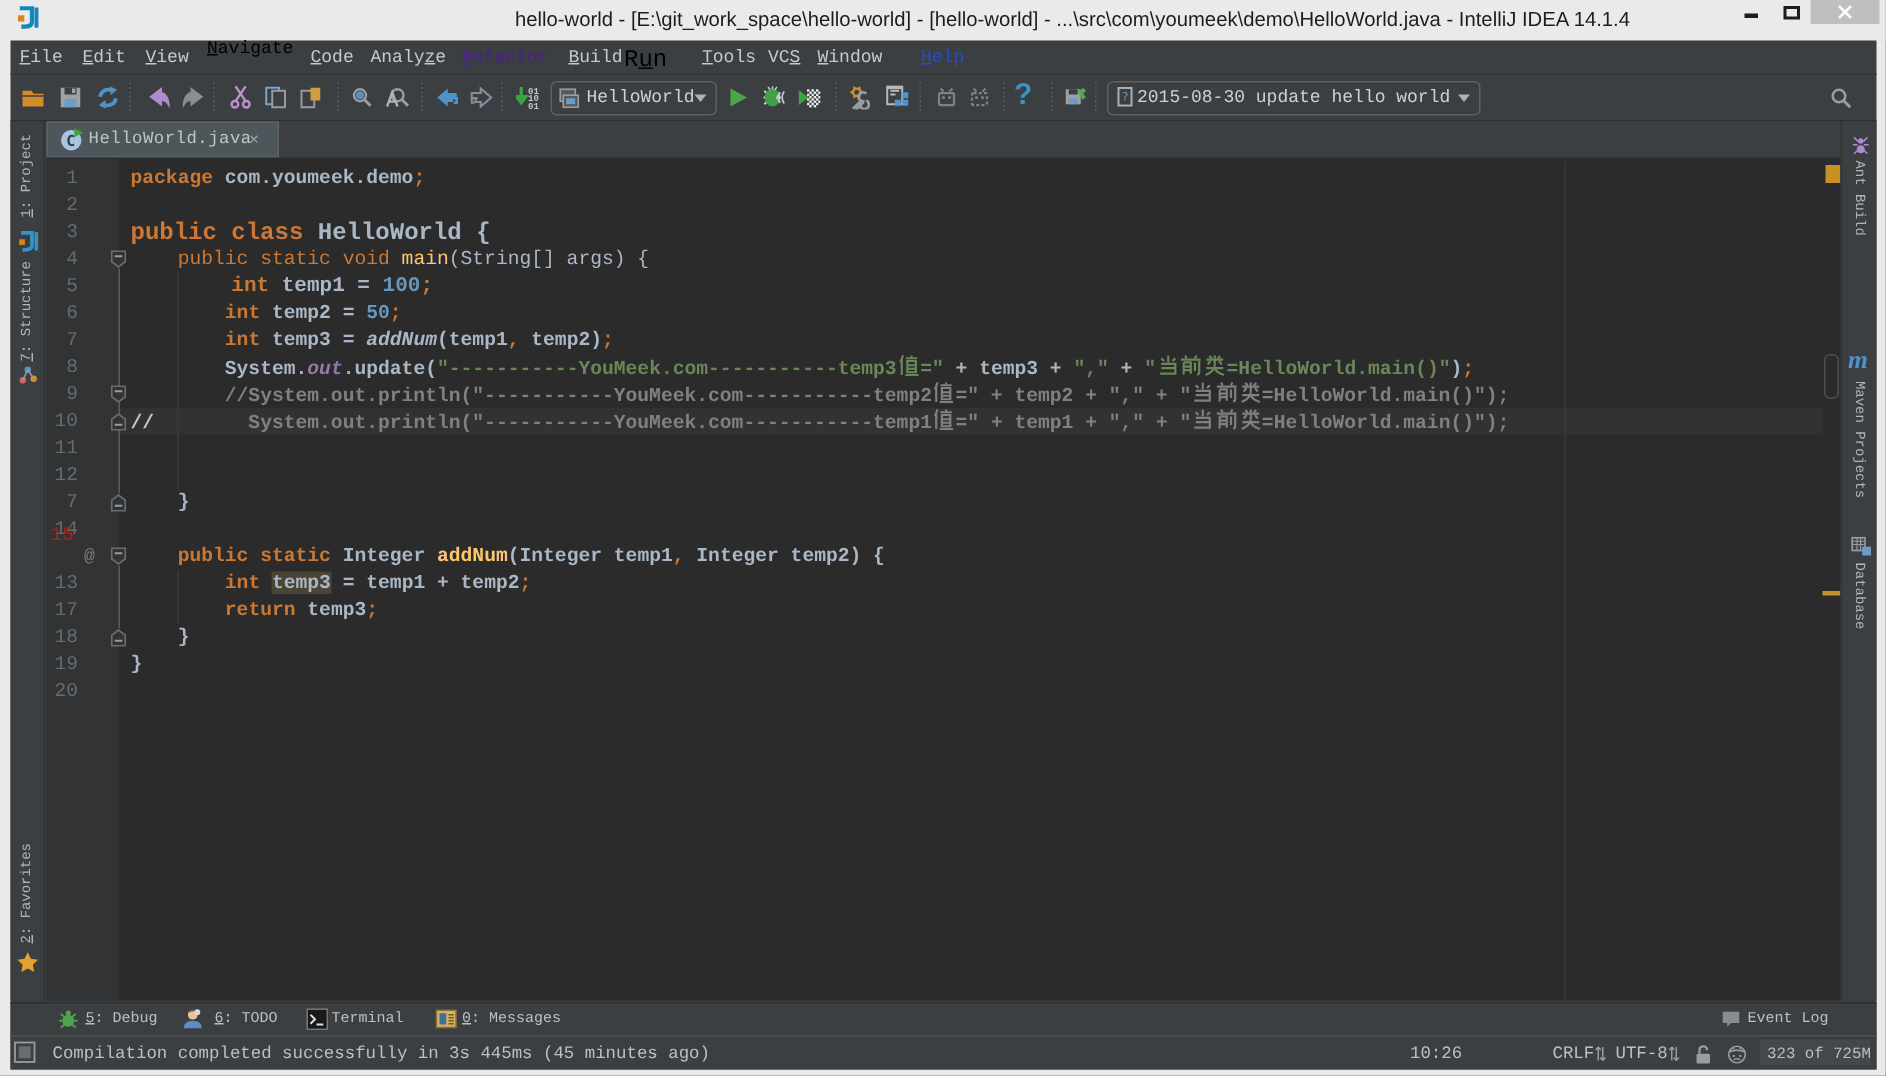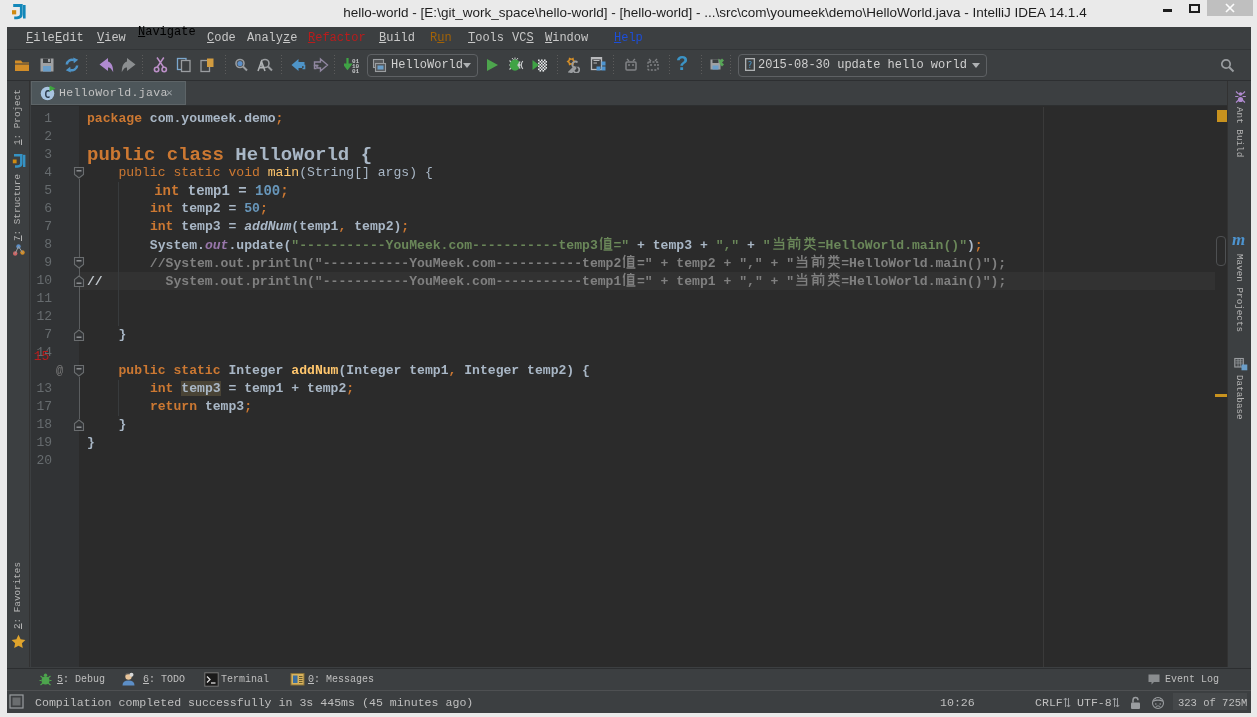--- a/index.html
+++ b/index.html
@@ -38,29 +38,29 @@
     <rect x="12" y="2" height="13.5" width="2.6" fill="#1287b9"></rect>
   </svg>
 <div class="a" style="left:334px;top:5px;width:762px;text-align:center;white-space:nowrap;font-family:'Liberation Sans',sans-serif;font-size:13.5px;color:#1d1d1d">hello-world - [E:\git_work_space\hello-world] - [hello-world] - ...\src\com\youmeek\demo\HelloWorld.java - IntelliJ IDEA 14.1.4</div>
 <div class="a" style="left:1163px;top:9px;width:9px;height:3px;background:#1d1d1d"></div>
 <div class="a" style="left:1189px;top:4px;width:11px;height:9px;border:2px solid #1d1d1d"></div>
 <div class="a" style="left:1207px;top:0;width:46px;height:16px;background:#bfbfbf"></div>
 <svg class="a" style="left:1225px;top:3px" width="10" height="10" viewBox="0 0 10 10">
     <path d="M1 1 L9 9 M9 1 L1 9" stroke="#fcfcfc" stroke-width="1.7"></path>
   </svg>
 <div class="a" style="left:7px;top:27px;width:1244px;height:686px;background:#3c3f41"></div>
-<div class="a" style="left:26px;top:31px;font-size:12px;color:#c8c8c8;white-space:pre"><u>F</u>ile</div>
+<div class="a" style="left:13px;top:31px;font-size:12px;color:#c8c8c8;white-space:pre"><u>F</u>ile</div>
 <div class="a" style="left:55px;top:31px;font-size:12px;color:#c8c8c8;white-space:pre"><u>E</u>dit</div>
 <div class="a" style="left:97px;top:31px;font-size:12px;color:#c8c8c8;white-space:pre"><u>V</u>iew</div>
 <div class="a" style="left:138px;top:25px;font-size:12px;color:#000000;white-space:pre"><u>N</u>avigate</div>
 <div class="a" style="left:207px;top:31px;font-size:12px;color:#c8c8c8;white-space:pre"><u>C</u>ode</div>
 <div class="a" style="left:247px;top:31px;font-size:12px;color:#c8c8c8;white-space:pre">Analy<u>z</u>e</div>
-<div class="a" style="left:308px;top:31px;font-size:12px;color:#b91c1c;white-space:pre"><u>R</u>efactor</div>
+<div class="a" style="left:308px;top:31px;font-size:12px;color:#4c1d95;white-space:pre"><u>R</u>efactor</div>
 <div class="a" style="left:379px;top:31px;font-size:12px;color:#c8c8c8;white-space:pre"><u>B</u>uild</div>
-<div class="a" style="left:430px;top:31px;font-size:12px;color:#a16207;white-space:pre">R<u>u</u>n</div>
+<div class="a" style="left:416px;top:31px;font-size:16px;color:#000000;white-space:pre">R<u>u</u>n</div>
 <div class="a" style="left:468px;top:31px;font-size:12px;color:#c8c8c8;white-space:pre"><u>T</u>ools</div>
 <div class="a" style="left:512px;top:31px;font-size:12px;color:#c8c8c8;white-space:pre">VC<u>S</u></div>
 <div class="a" style="left:545px;top:31px;font-size:12px;color:#c8c8c8;white-space:pre"><u>W</u>indow</div>
 <div class="a" style="left:614px;top:31px;font-size:12px;color:#1d4ed8;white-space:pre"><u>H</u>elp</div>
 <div class="a" style="left:7px;top:49px;width:1244px;height:1px;background:#323537"></div>
 <svg class="a" style="left:14px;top:57px" width="16" height="16" viewBox="0 0 16 16">
     <path d="M1 3.5 H7 l1.5 2 H15 V14 H1 Z" fill="#d28d28"></path>
     <path d="M1 7 H15" stroke="#3c3f41" stroke-width="1"></path>
   </svg>
 <svg class="a" style="left:39px;top:57px" width="16" height="16" viewBox="0 0 16 16">
@@ -294,21 +294,21 @@
   </svg>
 <svg class="a" style="left:73px;top:364px" width="12" height="14" viewBox="0 0 12 14">
     <path d="M1.5 1.5 H10.5 V8.5 L6 12 L1.5 8.5 Z" fill="#313335" stroke="#6a6d6f" stroke-width="1.1"></path>
     <path d="M3.5 4.8 H8.5" stroke="#9a9da0" stroke-width="1.3"></path>
   </svg>
 <svg class="a" style="left:73px;top:418px" width="12" height="14" viewBox="0 0 12 14">
     <path d="M1.5 12.5 H10.5 V5.5 L6 2 L1.5 5.5 Z" fill="#313335" stroke="#6a6d6f" stroke-width="1.1"></path>
     <path d="M3.5 9.2 H8.5" stroke="#9a9da0" stroke-width="1.3"></path>
   </svg>
 <div class="a cl" style="left:87px;top:110px;height:18px;line-height:18px;white-space:pre;font-size:13.1px;font-weight:bold;color:#a9b7c6"><span class="kw">package</span><span class="d"> com.youmeek.demo</span><span class="kw">;</span></div>
-<div class="a cl" style="left:87px;top:146px;height:18px;line-height:18px;white-space:pre;font-size:19px;font-weight:bold;color:#a9b7c6"><span class="kw">public class </span><span class="d">HelloWorld {</span></div>
+<div class="a cl" style="left:87px;top:146px;height:18px;line-height:18px;white-space:pre;font-size:16px;font-weight:bold;color:#a9b7c6"><span class="kw">public class </span><span class="d">HelloWorld {</span></div>
 <div class="a cl" style="left:87px;top:164px;height:18px;line-height:18px;white-space:pre;font-size:13.1px;font-weight:normal;color:#a9b7c6"><span class="d">    </span><span class="kw">public static void </span><span class="md">main</span><span class="d">(String[] args) {</span></div>
 <div class="a cl" style="left:87px;top:182px;height:18px;line-height:18px;white-space:pre;font-size:14px;font-weight:bold;color:#a9b7c6"><span class="d">        </span><span class="kw">int</span><span class="d"> temp1 = </span><span class="num">100</span><span class="kw">;</span></div>
 <div class="a cl" style="left:87px;top:200px;height:18px;line-height:18px;white-space:pre;font-size:13.1px;font-weight:bold;color:#a9b7c6"><span class="d">        </span><span class="kw">int</span><span class="d"> temp2 = </span><span class="num">50</span><span class="kw">;</span></div>
 <div class="a cl" style="left:87px;top:218px;height:18px;line-height:18px;white-space:pre;font-size:13.1px;font-weight:bold;color:#a9b7c6"><span class="d">        </span><span class="kw">int</span><span class="d"> temp3 = </span><span class="it">addNum</span><span class="d">(temp1</span><span class="kw">,</span><span class="d"> temp2)</span><span class="kw">;</span></div>
 <div class="a cl" style="left:87px;top:236px;height:18px;line-height:18px;white-space:pre;font-size:13.1px;font-weight:bold;color:#a9b7c6"><span class="d">        System.</span><span class="fld">out</span><span class="d">.update(</span><span class="str">"-----------YouMeek.com-----------temp3<svg class="cjk" viewBox="0 0 16 16">
         <use href="#g-zhi"></use>
       </svg>="</span><span class="d"> + temp3 + </span><span class="str">","</span><span class="d"> + </span><span class="str">"<svg class="cjk" viewBox="0 0 16 16">
         <use href="#g-dang"></use>
       </svg><svg class="cjk" viewBox="0 0 16 16">
         <use href="#g-qian"></use>

